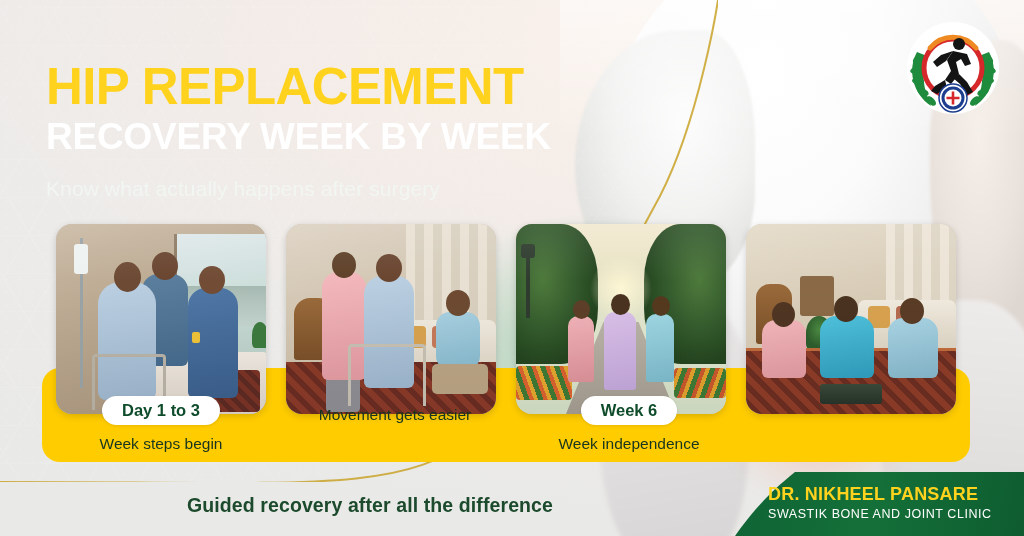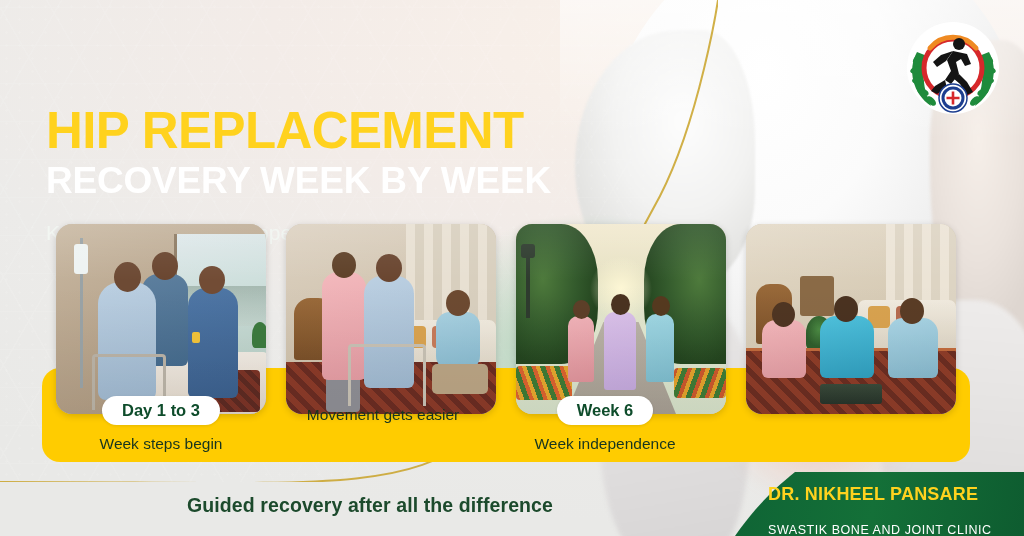--- a/index.html
+++ b/index.html
@@ -86,21 +86,21 @@
   }
   .green-panel .glow {
     position:absolute; left:330px; top:150px; width:520px; height:420px;
     background:radial-gradient(50% 50% at 50% 50%, rgba(58,160,88,0.42) 0%, rgba(58,160,88,0) 70%);
   }
   .gold-edge {
     position:absolute; left:0; top:0; width:718px; height:482px; pointer-events:none;
   }
 
   
-  .headline { position:absolute; left:46px; top:62px; width:600px;margin-top:44px; }
+  .headline { position:absolute; left:46px; top:62px; width:600px; }
   .h-main {
     font-size:51px; line-height:0.98; font-weight:900; letter-spacing:-0.6px;
     color:#FFD21E; white-space:nowrap;
   }
   .h-sub {
     margin-top:6px;
     font-size:37px; line-height:1.0; font-weight:900; letter-spacing:-0.2px;
     color:#ffffff; white-space:nowrap;
   }
   .h-tag {
@@ -226,21 +226,21 @@
     background:linear-gradient(170deg,#4fc1dc,#2f9dbd); border-radius:16px 16px 6px 6px; }
   .c4 .w2h { position:absolute; left:88px; top:72px; width:24px; height:26px; background:#4a3220; border-radius:50%; }
   .c4 .m1 { position:absolute; left:142px; top:94px; width:50px; height:60px;
     background:linear-gradient(170deg,#a9d4e4,#85b6ca); border-radius:15px 15px 6px 6px; }
   .c4 .m1h { position:absolute; left:154px; top:74px; width:24px; height:26px; background:#5a3c25; border-radius:50%; }
 
   .card .fade { position:absolute; inset:0;
     background:linear-gradient(180deg, rgba(255,255,255,0.10) 0%, rgba(255,255,255,0) 30%, rgba(0,0,0,0.04) 100%); }
 
   
-  .labels { position:absolute; left:56px; top:396px; width:900px; display:flex; gap:12px; }
+  .labels { position:absolute; left:56px; top:396px; width:900px; display:flex; gap:24px; }
   .label-col { width:210px; display:flex; flex-direction:column; align-items:center; }
   .pill {
     background:#ffffff; color:#0E4C2B; font-weight:700; font-size:16.5px;
     padding:5px 20px; border-radius:999px; white-space:nowrap;
     box-shadow:0 1px 3px rgba(0,0,0,0.10);
   }
   .caption { margin-top:10px; font-size:15.5px; color:#17351f; white-space:nowrap; }
 
   
   .tagline {
@@ -249,21 +249,21 @@
   }
 
   
   .clinic {
     position:absolute; left:735px; top:472px; width:289px; height:64px;
     background:linear-gradient(100deg, #0f6435 0%, #147038 48%, #0e5c30 100%);
     clip-path: path("M60,0 C30,24 14,44 0,64 L289,64 L289,0 Z");
   }
   .clinic-txt { position:absolute; left:768px; top:484px; width:250px; text-align:left; }
   .clinic-name { font-size:18px; font-weight:900; color:#FFD21E; letter-spacing:0.2px; white-space:nowrap; }
-  .clinic-sub  { margin-top:18px; font-size:12.5px; font-weight:400; color:#ffffff; letter-spacing:0.55px; white-space:nowrap; }
+  .clinic-sub  { margin-top:2px; font-size:12.5px; font-weight:400; color:#ffffff; letter-spacing:0.55px; white-space:nowrap; }
 
   
   .logo { position:absolute; left:901px; top:18px; width:104px; height:104px; }
 </style>
 </head>
 <body>
 
 <div class="canvas">
 
   <div class="bg-photo">

